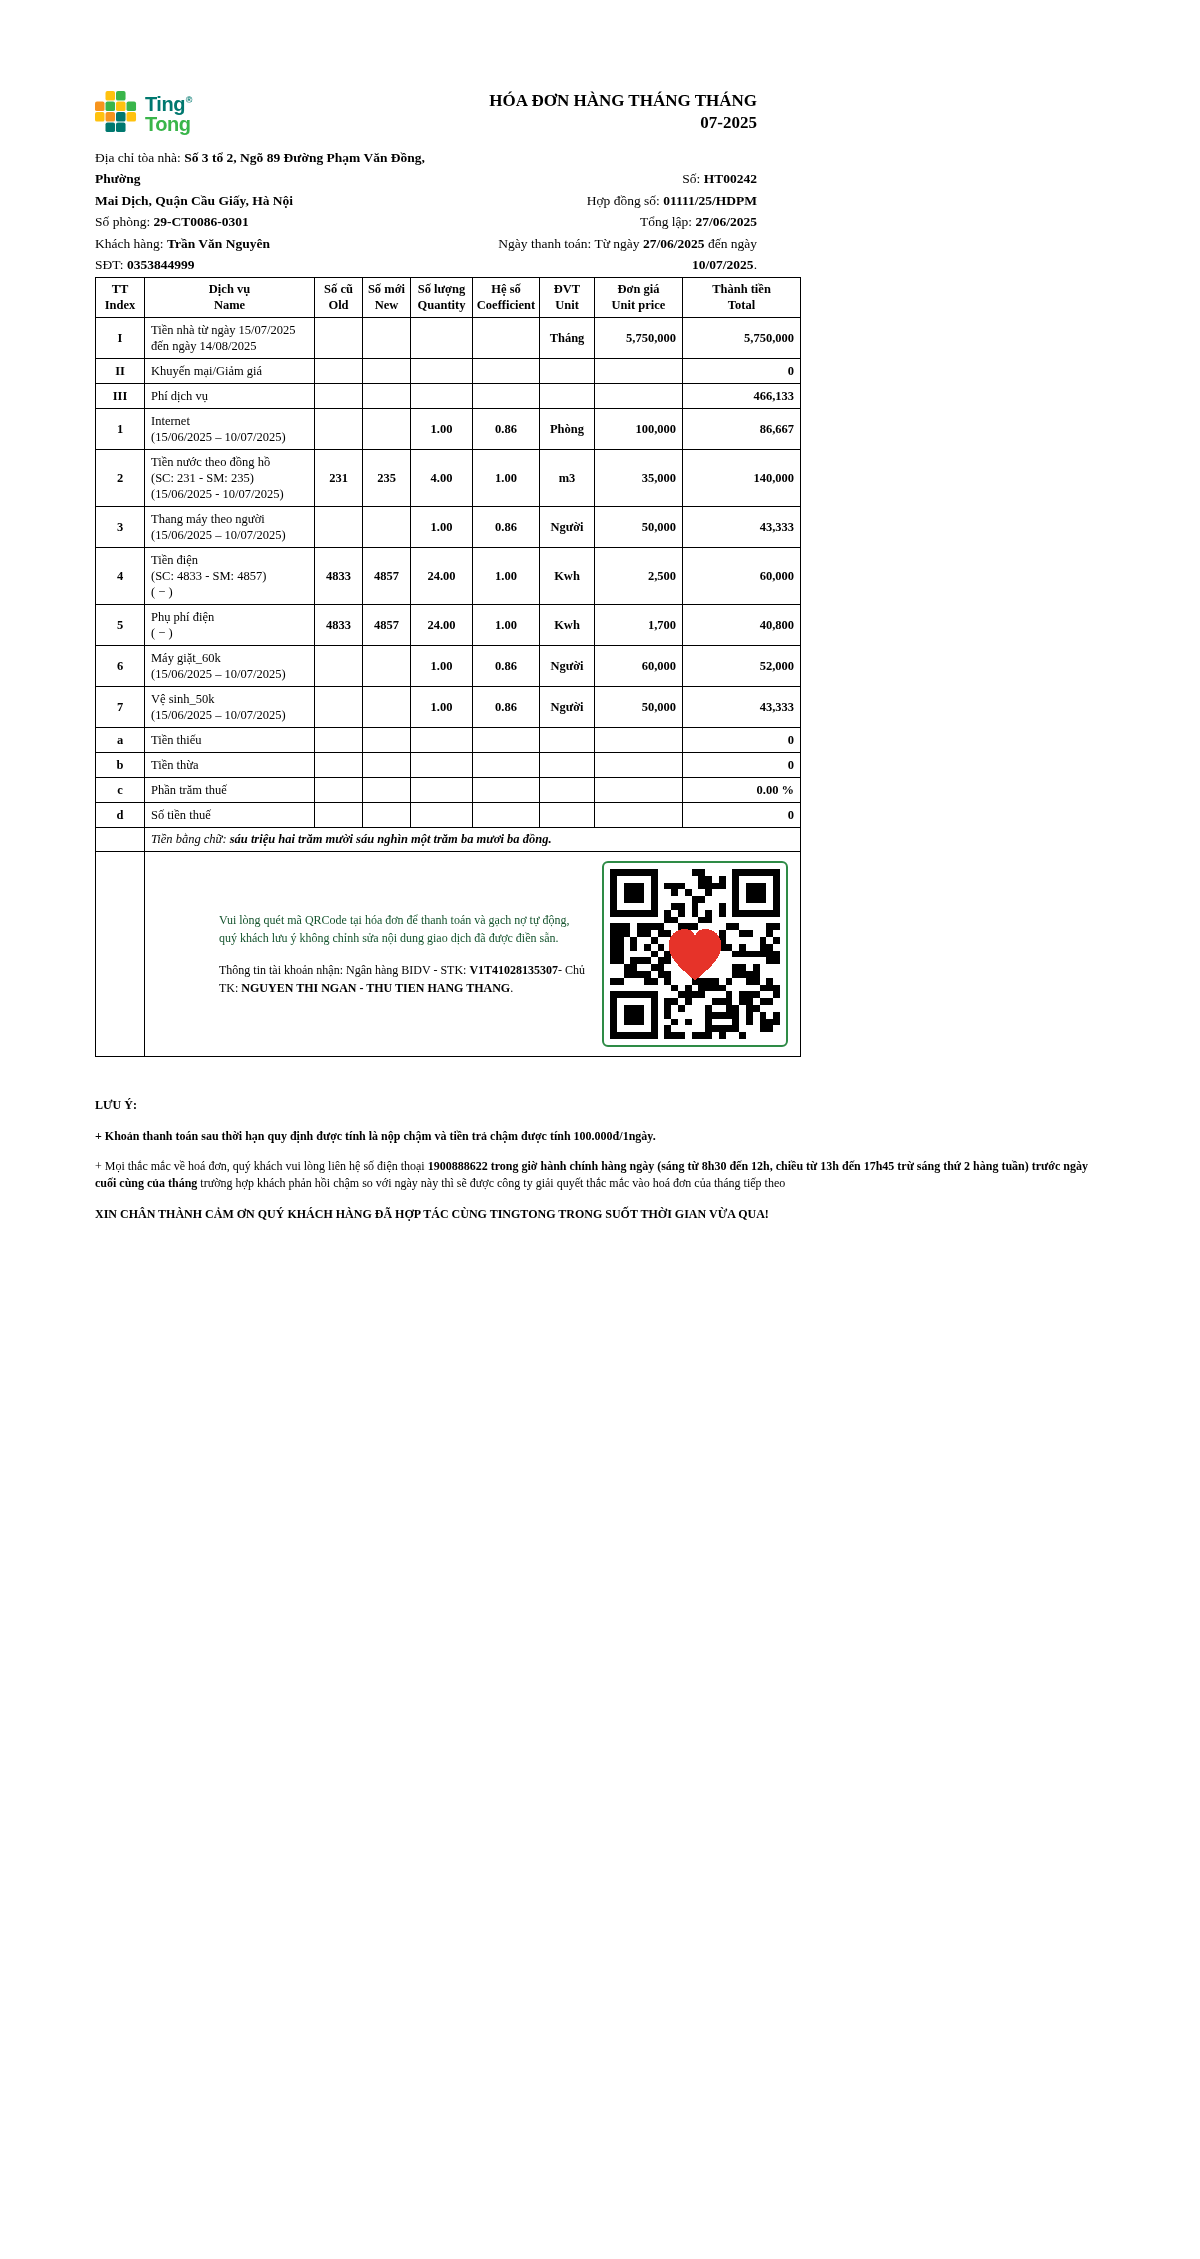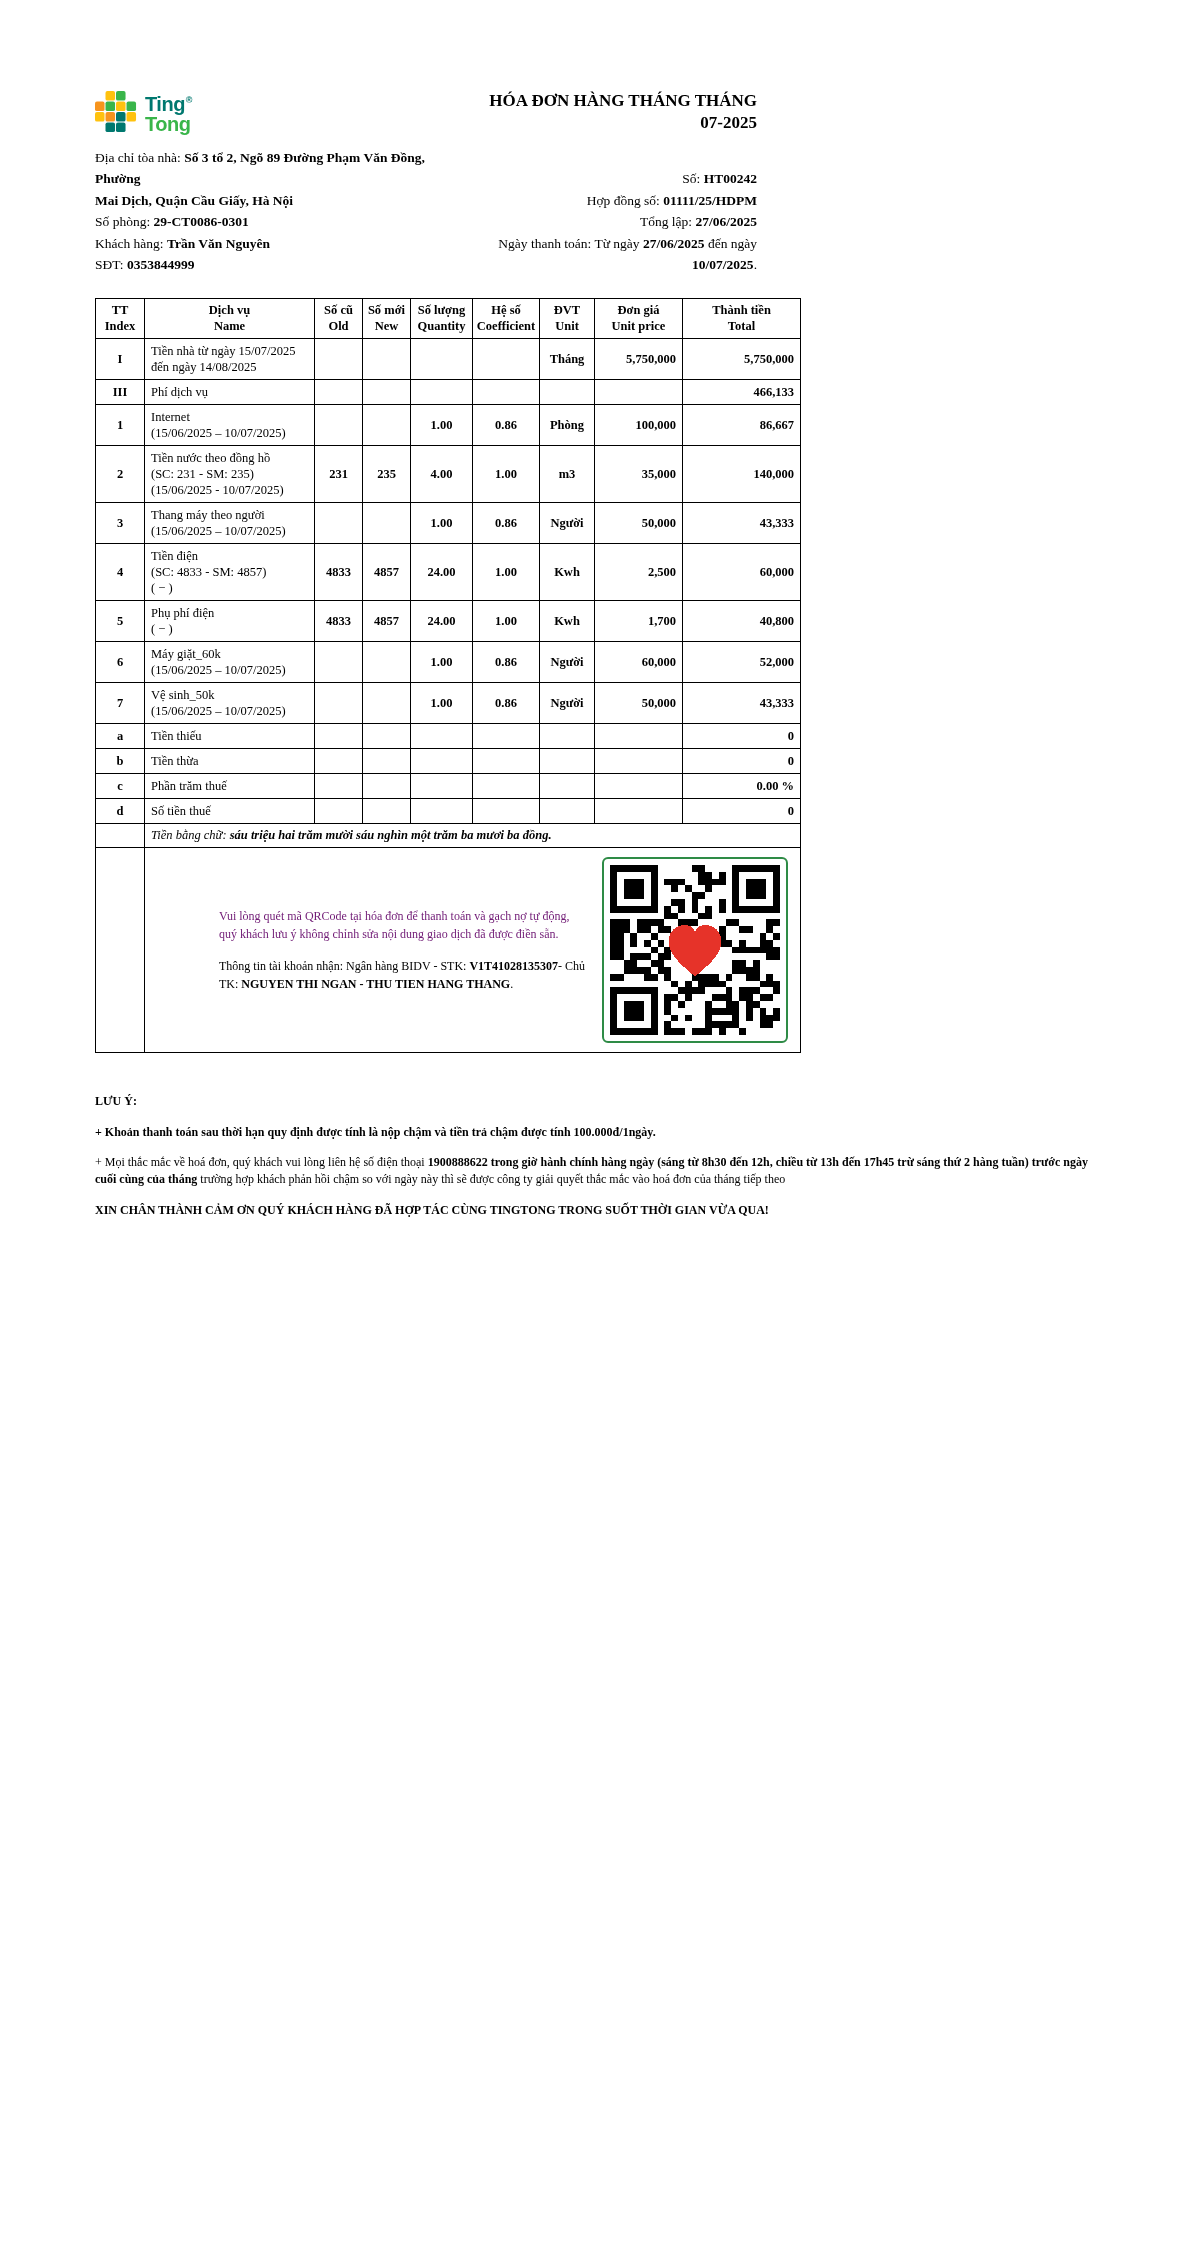--- a/index.html
+++ b/index.html
@@ -21,32 +21,32 @@
   .logo-tong{color:#39b54a;}
   .reg{font-size:9px;vertical-align:super;margin-left:1px;}
   .doc-title{width:282px;text-align:right;font-weight:bold;font-size:17px;line-height:1.32;}
 
   
   .info-row{width:662px;display:flex;justify-content:space-between;margin-top:12px;font-size:13.5px;align-items:flex-end;}
   .info-col{line-height:21.5px;}
   .info-col.right{text-align:right;}
 
   
-  table.inv{border-collapse:collapse;table-layout:fixed;width:705px;margin-top:22px;font-size:12.5px;}
+  table.inv{border-collapse:collapse;table-layout:fixed;width:705px;margin-top:1px;font-size:12.5px;}
   .inv th,.inv td{border:1px solid #000;padding:4px 6px;vertical-align:middle;}
   .inv thead th{text-align:center;font-weight:bold;line-height:1.25;padding:4px 2px;}
   td.c-idx{text-align:center;font-weight:bold;}
   td.c-name{font-weight:normal;line-height:1.28;}
   td.c-mid{text-align:center;font-weight:bold;}
   td.c-price,td.c-total{text-align:right;font-weight:bold;}
   .words-cell{padding:6px;}
   .qr-row-cell{padding:4px;}
   .qr-cell{display:flex;align-items:center;justify-content:space-between;min-height:196px;padding:4px 2px;}
   .qr-texts{width:370px;margin-left:66px;font-size:12px;line-height:1.5;}
-  .qr-note{color:#701a75;margin:0 0 14px 0;}
+  .qr-note{color:#14532d;margin:0 0 14px 0;}
   .account-info{margin:0;}
   .qr-box{border:2px solid #2e8b46;border-radius:6px;padding:6px;background:#fff;line-height:0;margin-right:4px;flex:none;}
 
   
   .footer{width:1010px;margin-top:40px;font-size:12px;line-height:1.45;}
   .footer p{margin:0 0 13px 0;}
 </style>
 </head>
 <body>
 
@@ -151,20 +151,33 @@
             <div>Tiền nhà từ ngày 15/07/2025</div>
             <div>đến ngày 14/08/2025</div>
           </td>
           <td class="c-mid"></td>
           <td class="c-mid"></td>
           <td class="c-mid"></td>
           <td class="c-mid"></td>
           <td class="c-mid">Tháng</td>
           <td class="c-price">5,750,000</td>
           <td class="c-total">5,750,000</td>
+        </tr>
+        <tr>
+          <td class="c-idx">II</td>
+          <td class="c-name">
+            <div>Khuyến mại/Giảm giá</div>
+          </td>
+          <td class="c-mid"></td>
+          <td class="c-mid"></td>
+          <td class="c-mid"></td>
+          <td class="c-mid"></td>
+          <td class="c-mid"></td>
+          <td class="c-price"></td>
+          <td class="c-total">0</td>
         </tr>
         <tr>
           <td class="c-idx">III</td>
           <td class="c-name">
             <div>Phí dịch vụ</div>
           </td>
           <td class="c-mid"></td>
           <td class="c-mid"></td>
           <td class="c-mid"></td>
           <td class="c-mid"></td>

